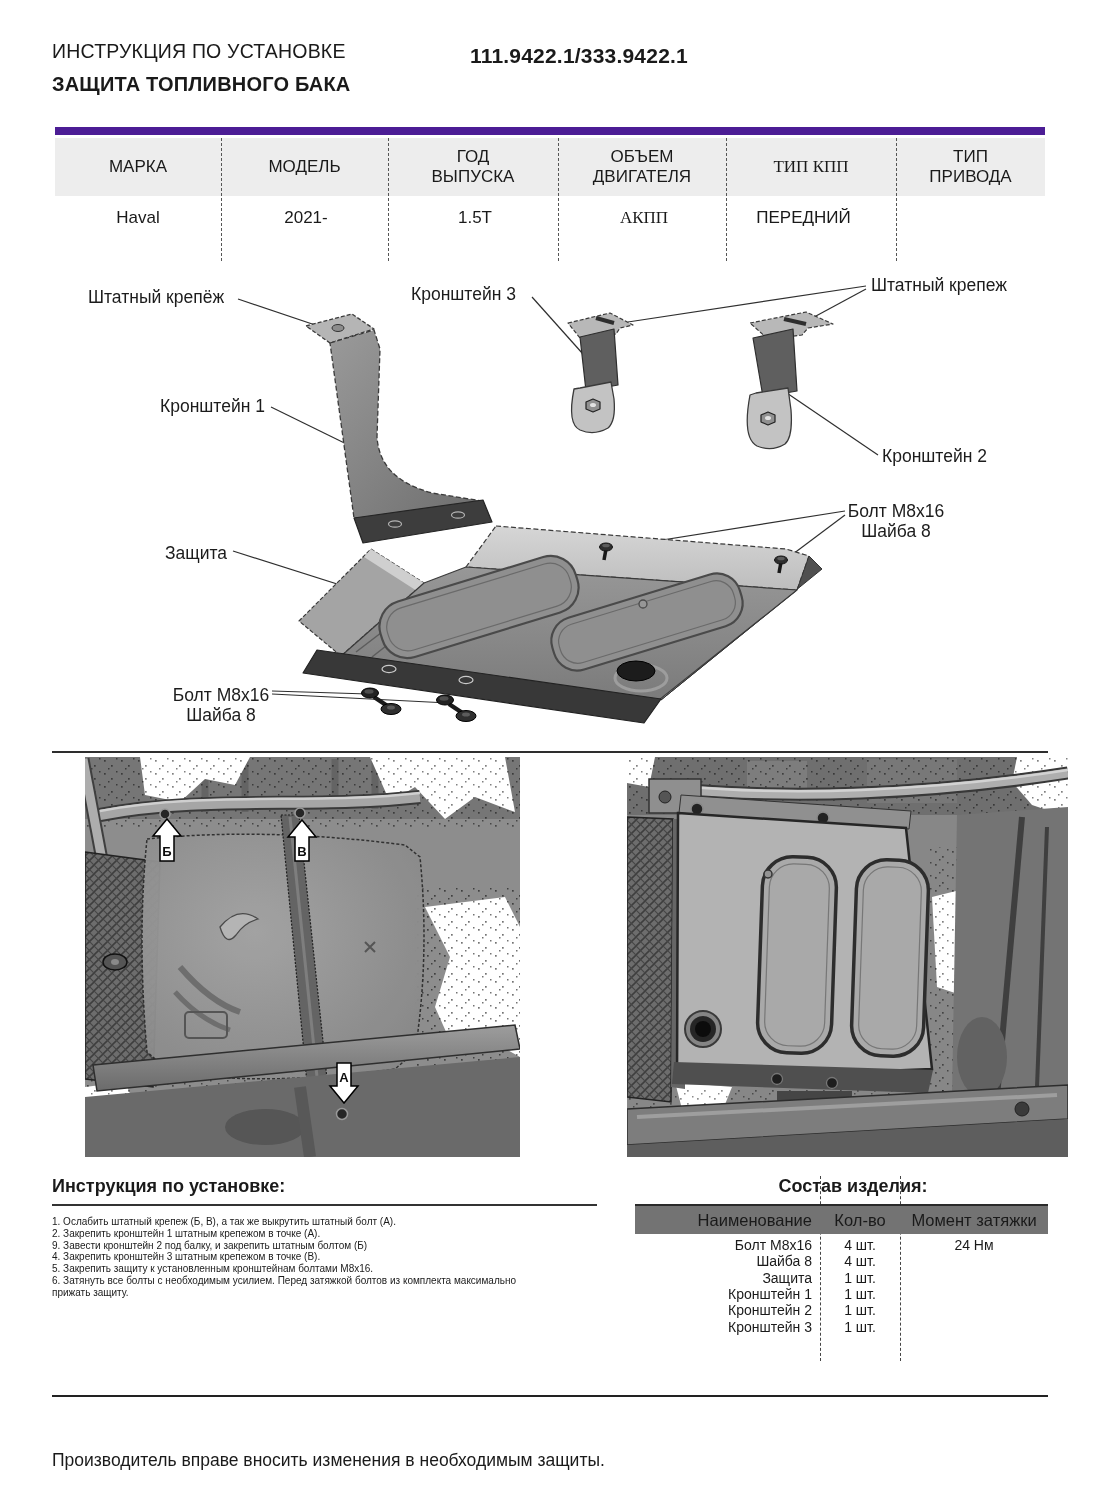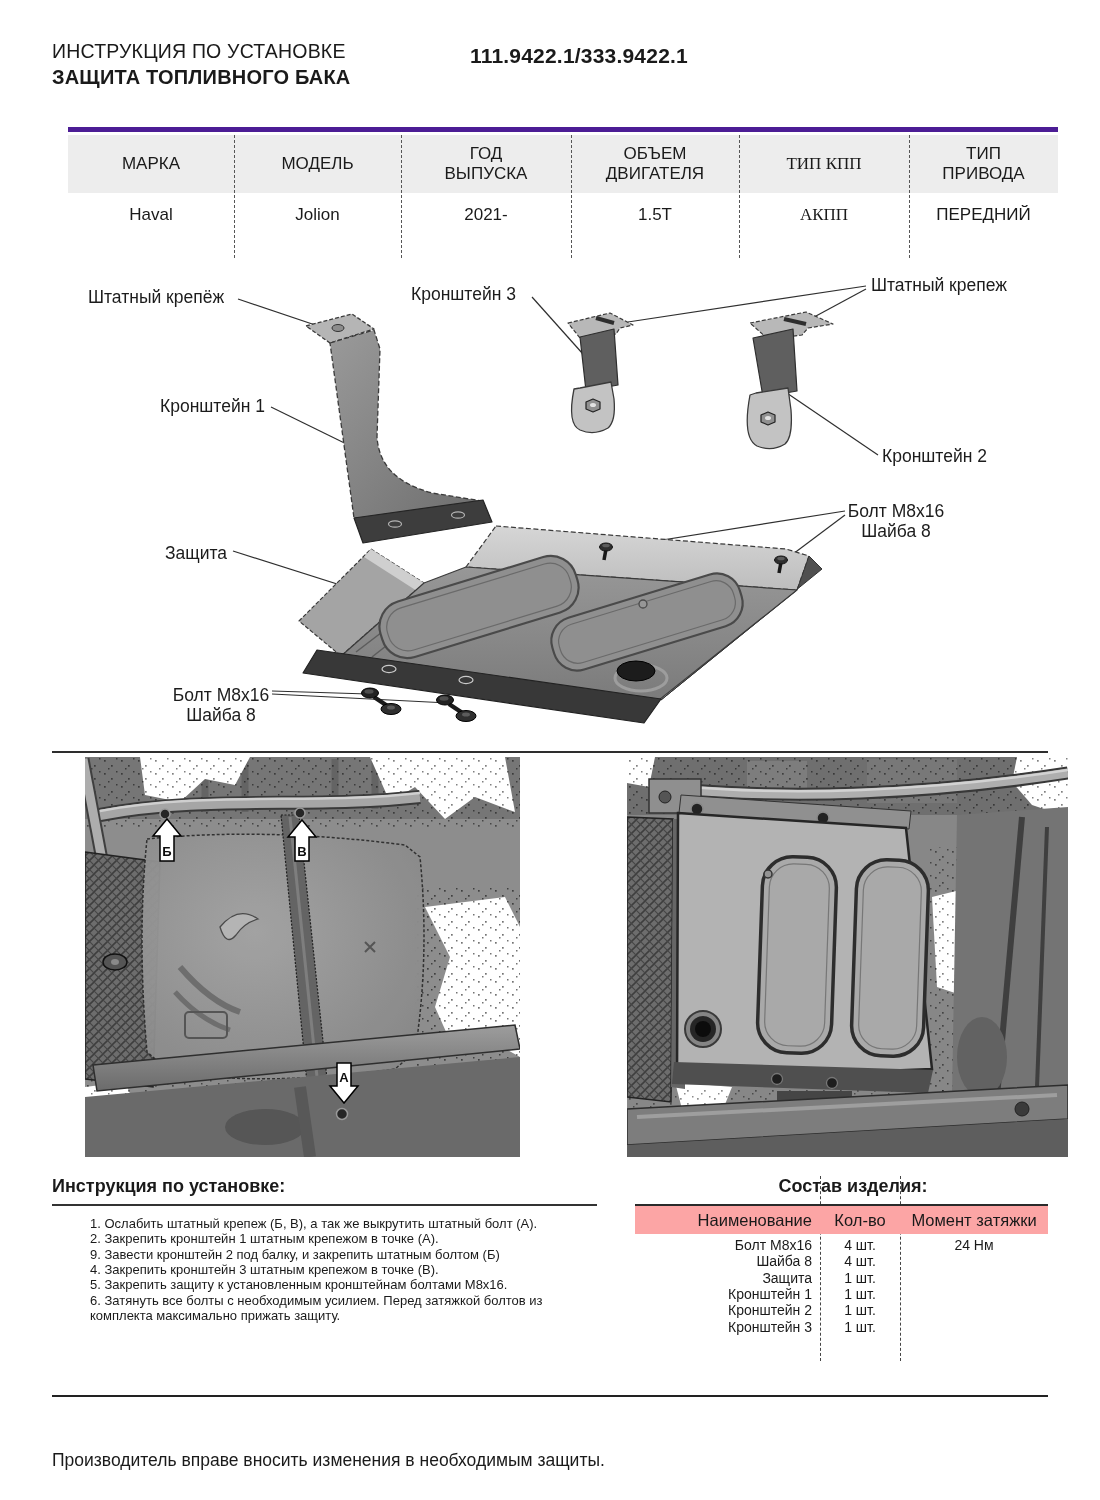--- a/index.html
+++ b/index.html
@@ -1,52 +1,52 @@
 <!DOCTYPE html>
 <html><head>
 <meta charset="utf-8">
 <style>
   html,body{margin:0;padding:0;background:#fff;}
   .page{position:relative;width:1100px;height:1500px;background:#fff;overflow:hidden;
         font-family:"Liberation Sans",sans-serif;color:#1a1a1a;}
   
   .hdr{position:absolute;left:52px;top:40px;}
   .hdr-l1{font-size:19.5px;letter-spacing:.2px;}
-  .hdr-l2{font-size:20px;font-weight:bold;margin-top:3px;letter-spacing:.2px;}
+  .hdr-l2{font-size:20px;font-weight:bold;margin-top:10px;letter-spacing:.2px;}
   .part-no{position:absolute;left:470px;top:44px;font-size:21px;font-weight:bold;letter-spacing:.2px;}
   
-  .spec{position:absolute;left:68px;top:127px;width:990px;height:126px;border-top:5px solid #4c1d95;}
+  .spec{position:absolute;left:55px;top:127px;width:990px;height:126px;border-top:8px solid #4c1d95;}
   .spec-sep{position:absolute;top:3px;bottom:0;width:0;border-left:1px dashed #555;}
   .spec-row{display:flex;width:100%;}
   .spec-head{background:#ededed;height:58px;margin-top:3px;}
   .spec-head .cell{display:flex;align-items:center;justify-content:center;text-align:center;
                    font-size:17px;line-height:1.18;padding:0 30px;box-sizing:border-box;}
   .spec-data{height:62px;}
   .spec-data .cell{display:flex;align-items:flex-start;justify-content:center;padding-top:12px;font-size:17px;}
   .c0{width:166px;}.c1{width:167px;}.c2{width:170px;}.c3{width:168px;}.c4{width:170px;font-family:Liberation Serif, serif;}.c5{width:149px;}
   .drive{font-size:14.5px;}
   
   .diagram-svg{position:absolute;left:0;top:255px;}
   .photo-rule{position:absolute;left:52px;top:751px;width:996px;border-top:2px solid #2e2e2e;}
   .photoL{position:absolute;left:85px;top:757px;}
   .photoR{position:absolute;left:627px;top:757px;}
   svg text.dlabel{font-family:"Liberation Sans",sans-serif;font-size:17.5px;fill:#1c1c1c;}
   svg text.marker{font-family:"Liberation Sans",sans-serif;font-size:13px;font-weight:bold;fill:#0d0d0d;}
   
   .instr{position:absolute;left:52px;top:1176px;width:548px;}
   .instr h3{margin:0;font-size:18px;font-weight:bold;}
   .instr .rule{width:545px;border-top:2px solid #333;margin-top:7px;}
-  .steps{margin-top:10px;width:470px;font-size:13px;line-height:1.18;margin-left:38px;}
+  .steps{margin-top:10px;width:470px;font-size:10px;line-height:1.18;}
   
   .parts{position:absolute;left:635px;top:1176px;width:413px;height:190px;}
   .parts h3{margin:0 0 0 23px;font-size:18px;font-weight:bold;text-align:center;}
   .parts-sep{position:absolute;top:0;height:185px;width:0;border-left:1px dashed #444;}
   .psep1{left:185px;}.psep2{left:265px;}
   .parts-line{position:absolute;left:0;top:28px;width:413px;border-top:2px solid #2a2a2a;}
-  .parts-head{position:absolute;left:0;top:30px;width:413px;height:28px;background:#fca5a5;display:flex;}
+  .parts-head{position:absolute;left:0;top:30px;width:413px;height:28px;background:#737373;display:flex;}
   .parts-head div{display:flex;align-items:center;font-size:16.5px;}
   .ph-name{width:185px;justify-content:flex-end;padding-right:8px;box-sizing:border-box;}
   .ph-qty{width:80px;justify-content:center;}
   .ph-tq{width:148px;justify-content:center;}
   .parts-rows{position:absolute;left:0;top:61px;width:413px;}
   .prow{display:flex;height:16.3px;font-size:14px;}
   .prow div{display:flex;align-items:center;}
   .pr-name{width:185px;justify-content:flex-end;padding-right:8px;box-sizing:border-box;}
   .pr-qty{width:80px;justify-content:center;}
   .pr-tq{width:148px;justify-content:center;}
@@ -74,21 +74,20 @@
     <div class="spec-row spec-head">
       <div class="cell c0">МАРКА</div>
       <div class="cell c1">МОДЕЛЬ</div>
       <div class="cell c2">ГОД ВЫПУСКА</div>
       <div class="cell c3">ОБЪЕМ ДВИГАТЕЛЯ</div>
       <div class="cell c4">ТИП КПП</div>
       <div class="cell c5">ТИП ПРИВОДА</div>
     </div>
     <div class="spec-row spec-data">
       <div class="cell c0">Haval</div>
-      <div class="cell c1">Jolion</div>
       <div class="cell c2">2021-</div>
       <div class="cell c3">1.5Т</div>
       <div class="cell c4">АКПП</div>
       <div class="cell c5 drive">ПЕРЕДНИЙ</div>
     </div>
   </div>
 
   <svg class="diagram-svg" width="1100" height="500" viewBox="0 255 1100 500">
     <defs>
       <linearGradient id="gMetal" x1="0" y1="0" x2="1" y2="1">

